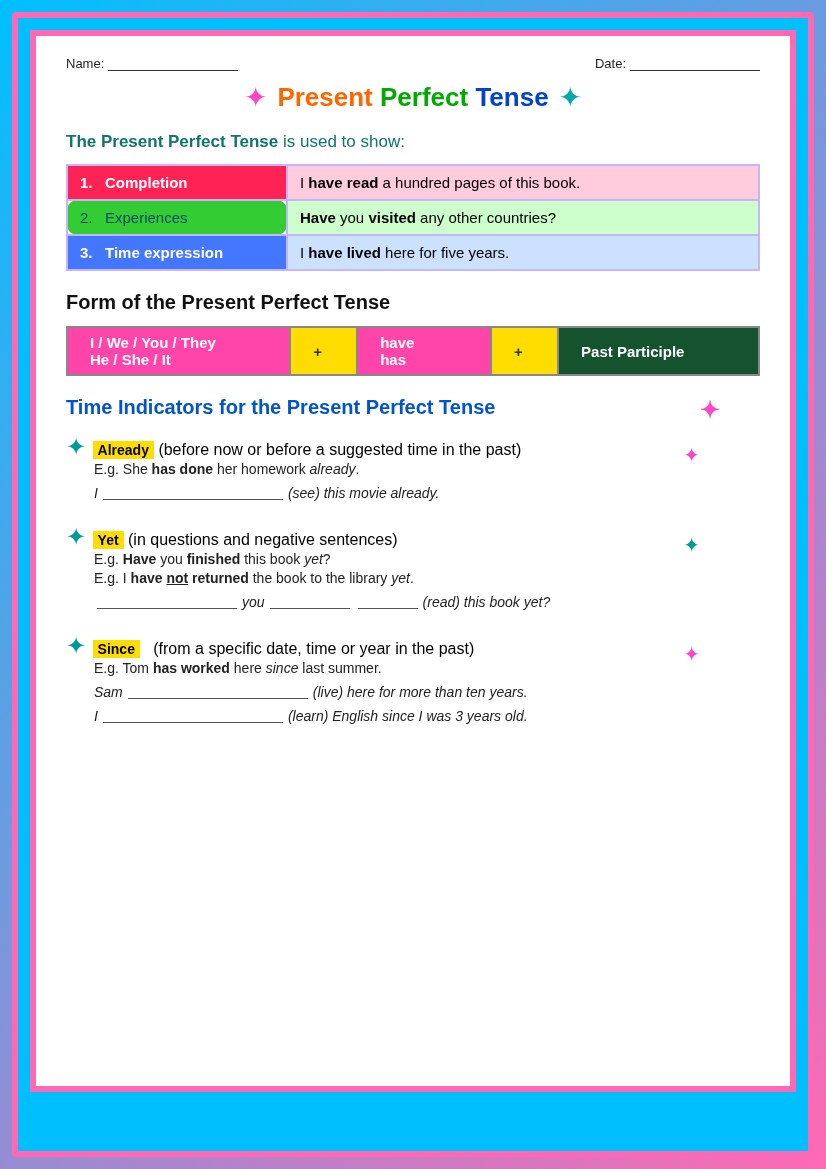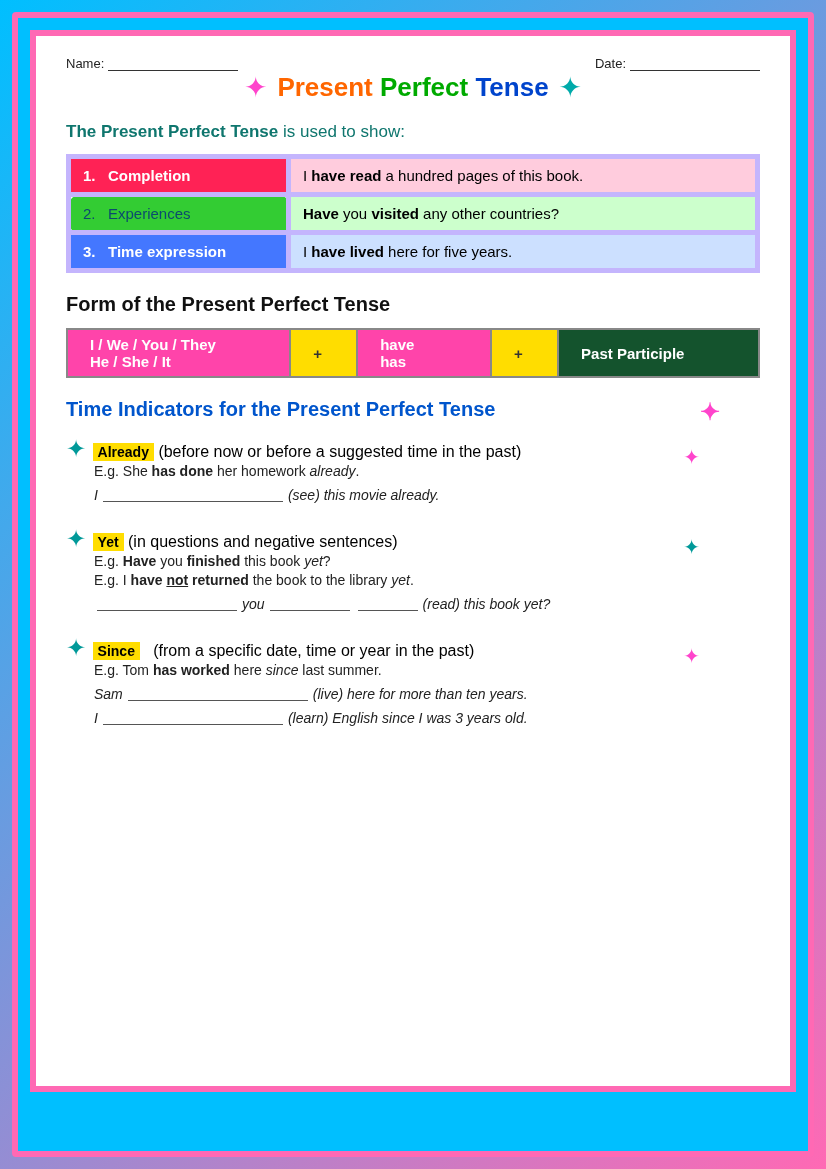--- a/index.html
+++ b/index.html
@@ -31,20 +31,21 @@
       background: white;
       padding: 20px 30px 30px 30px;
       width: 100%;
       min-height: 1050px;
       position: relative;
     }
     .name-date-row {
       display: flex;
       justify-content: space-between;
       font-size: 13px;
+      margin-bottom: 10px;
       color: #222;
       align-items: center;
     }
     .name-field, .date-field {
       display: inline-flex;
       align-items: center;
       gap: 4px;
     }
     .underline-field {
       display: inline-block;
@@ -83,21 +84,21 @@
     .intro-text strong {
       font-weight: bold;
     }
     .uses-table {
       width: 100%;
       border-collapse: collapse;
       margin-bottom: 20px;
     }
     .uses-table td {
       padding: 8px 12px;
-      border: 5px solid #c4b5fd;
+      border: 2px solid #c4b5fd;
       font-size: 15px;
       vertical-align: middle;
     }
     .row1-label { background: #ff2255; color: white; font-weight: bold; width: 220px; }
     .row2-label { background: #33cc33; color: #0c4a6e; font-weight: normal; border-radius: 10px; }
     .row3-label { background: #4477ff; color: white; font-weight: bold; }
     .row1-example { background: #ffccdd; }
     .row2-example { background: #ccffcc; }
     .row3-example { background: #cce0ff; }
     .section-title {

